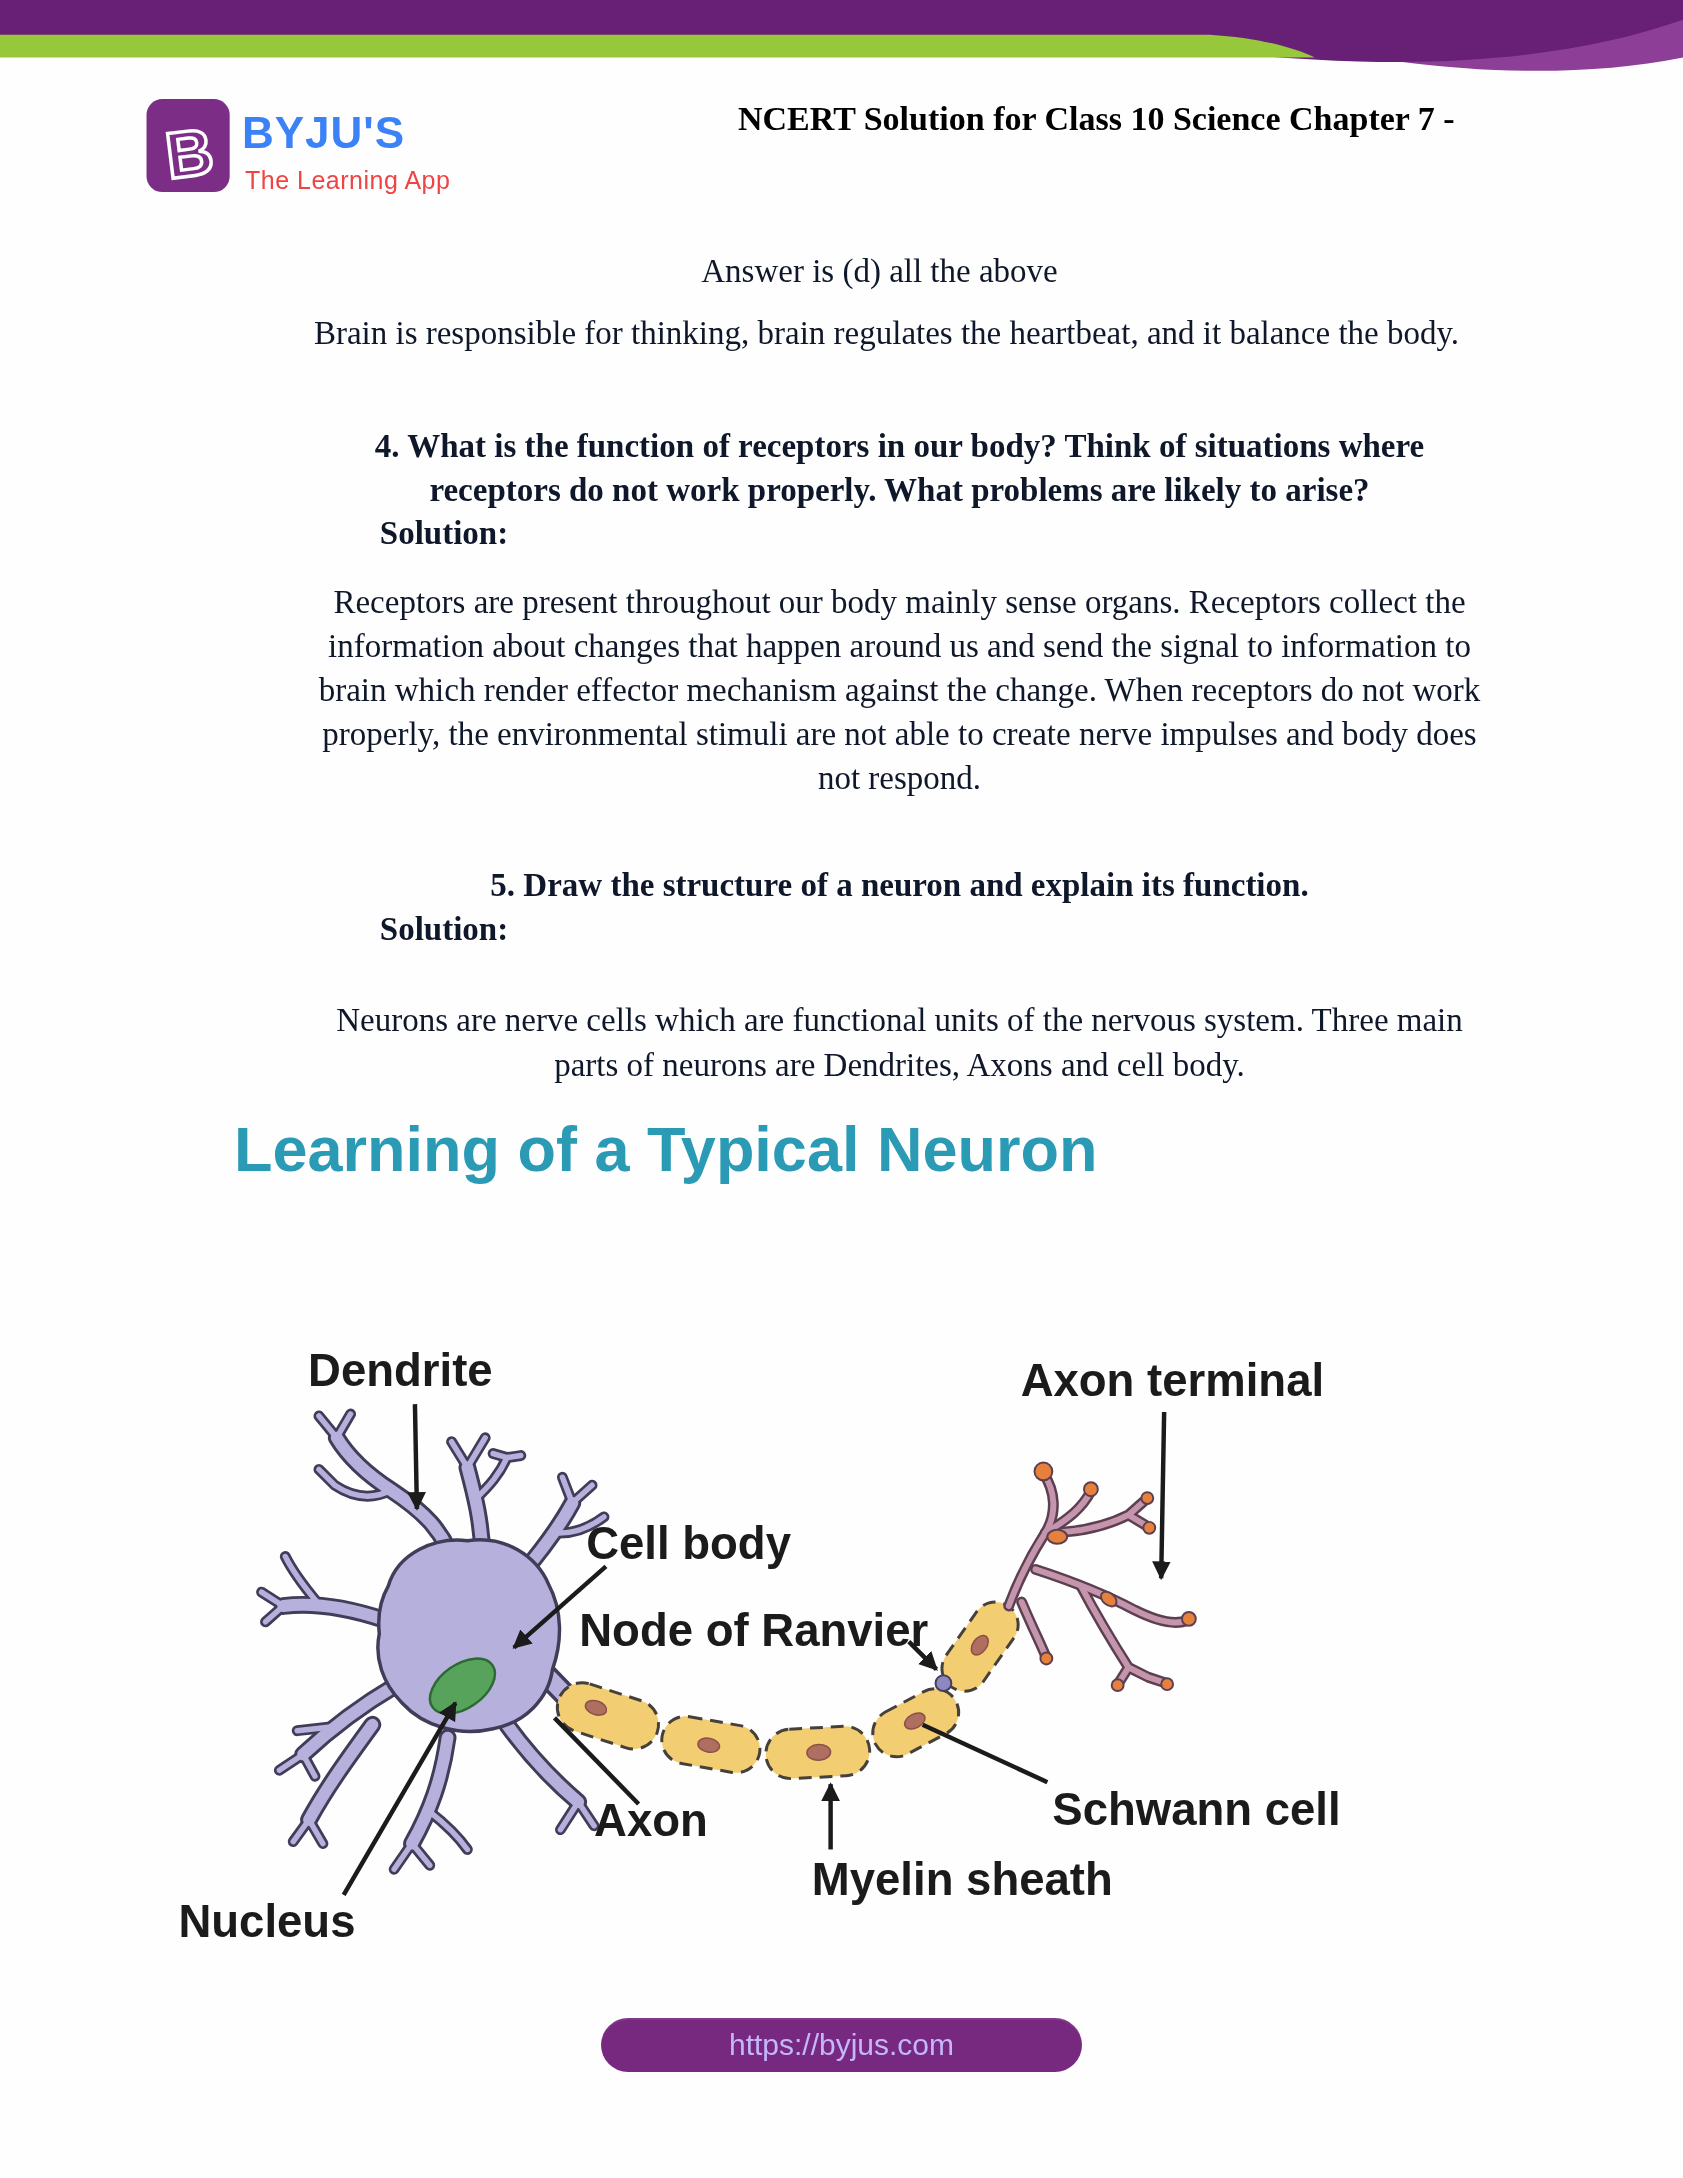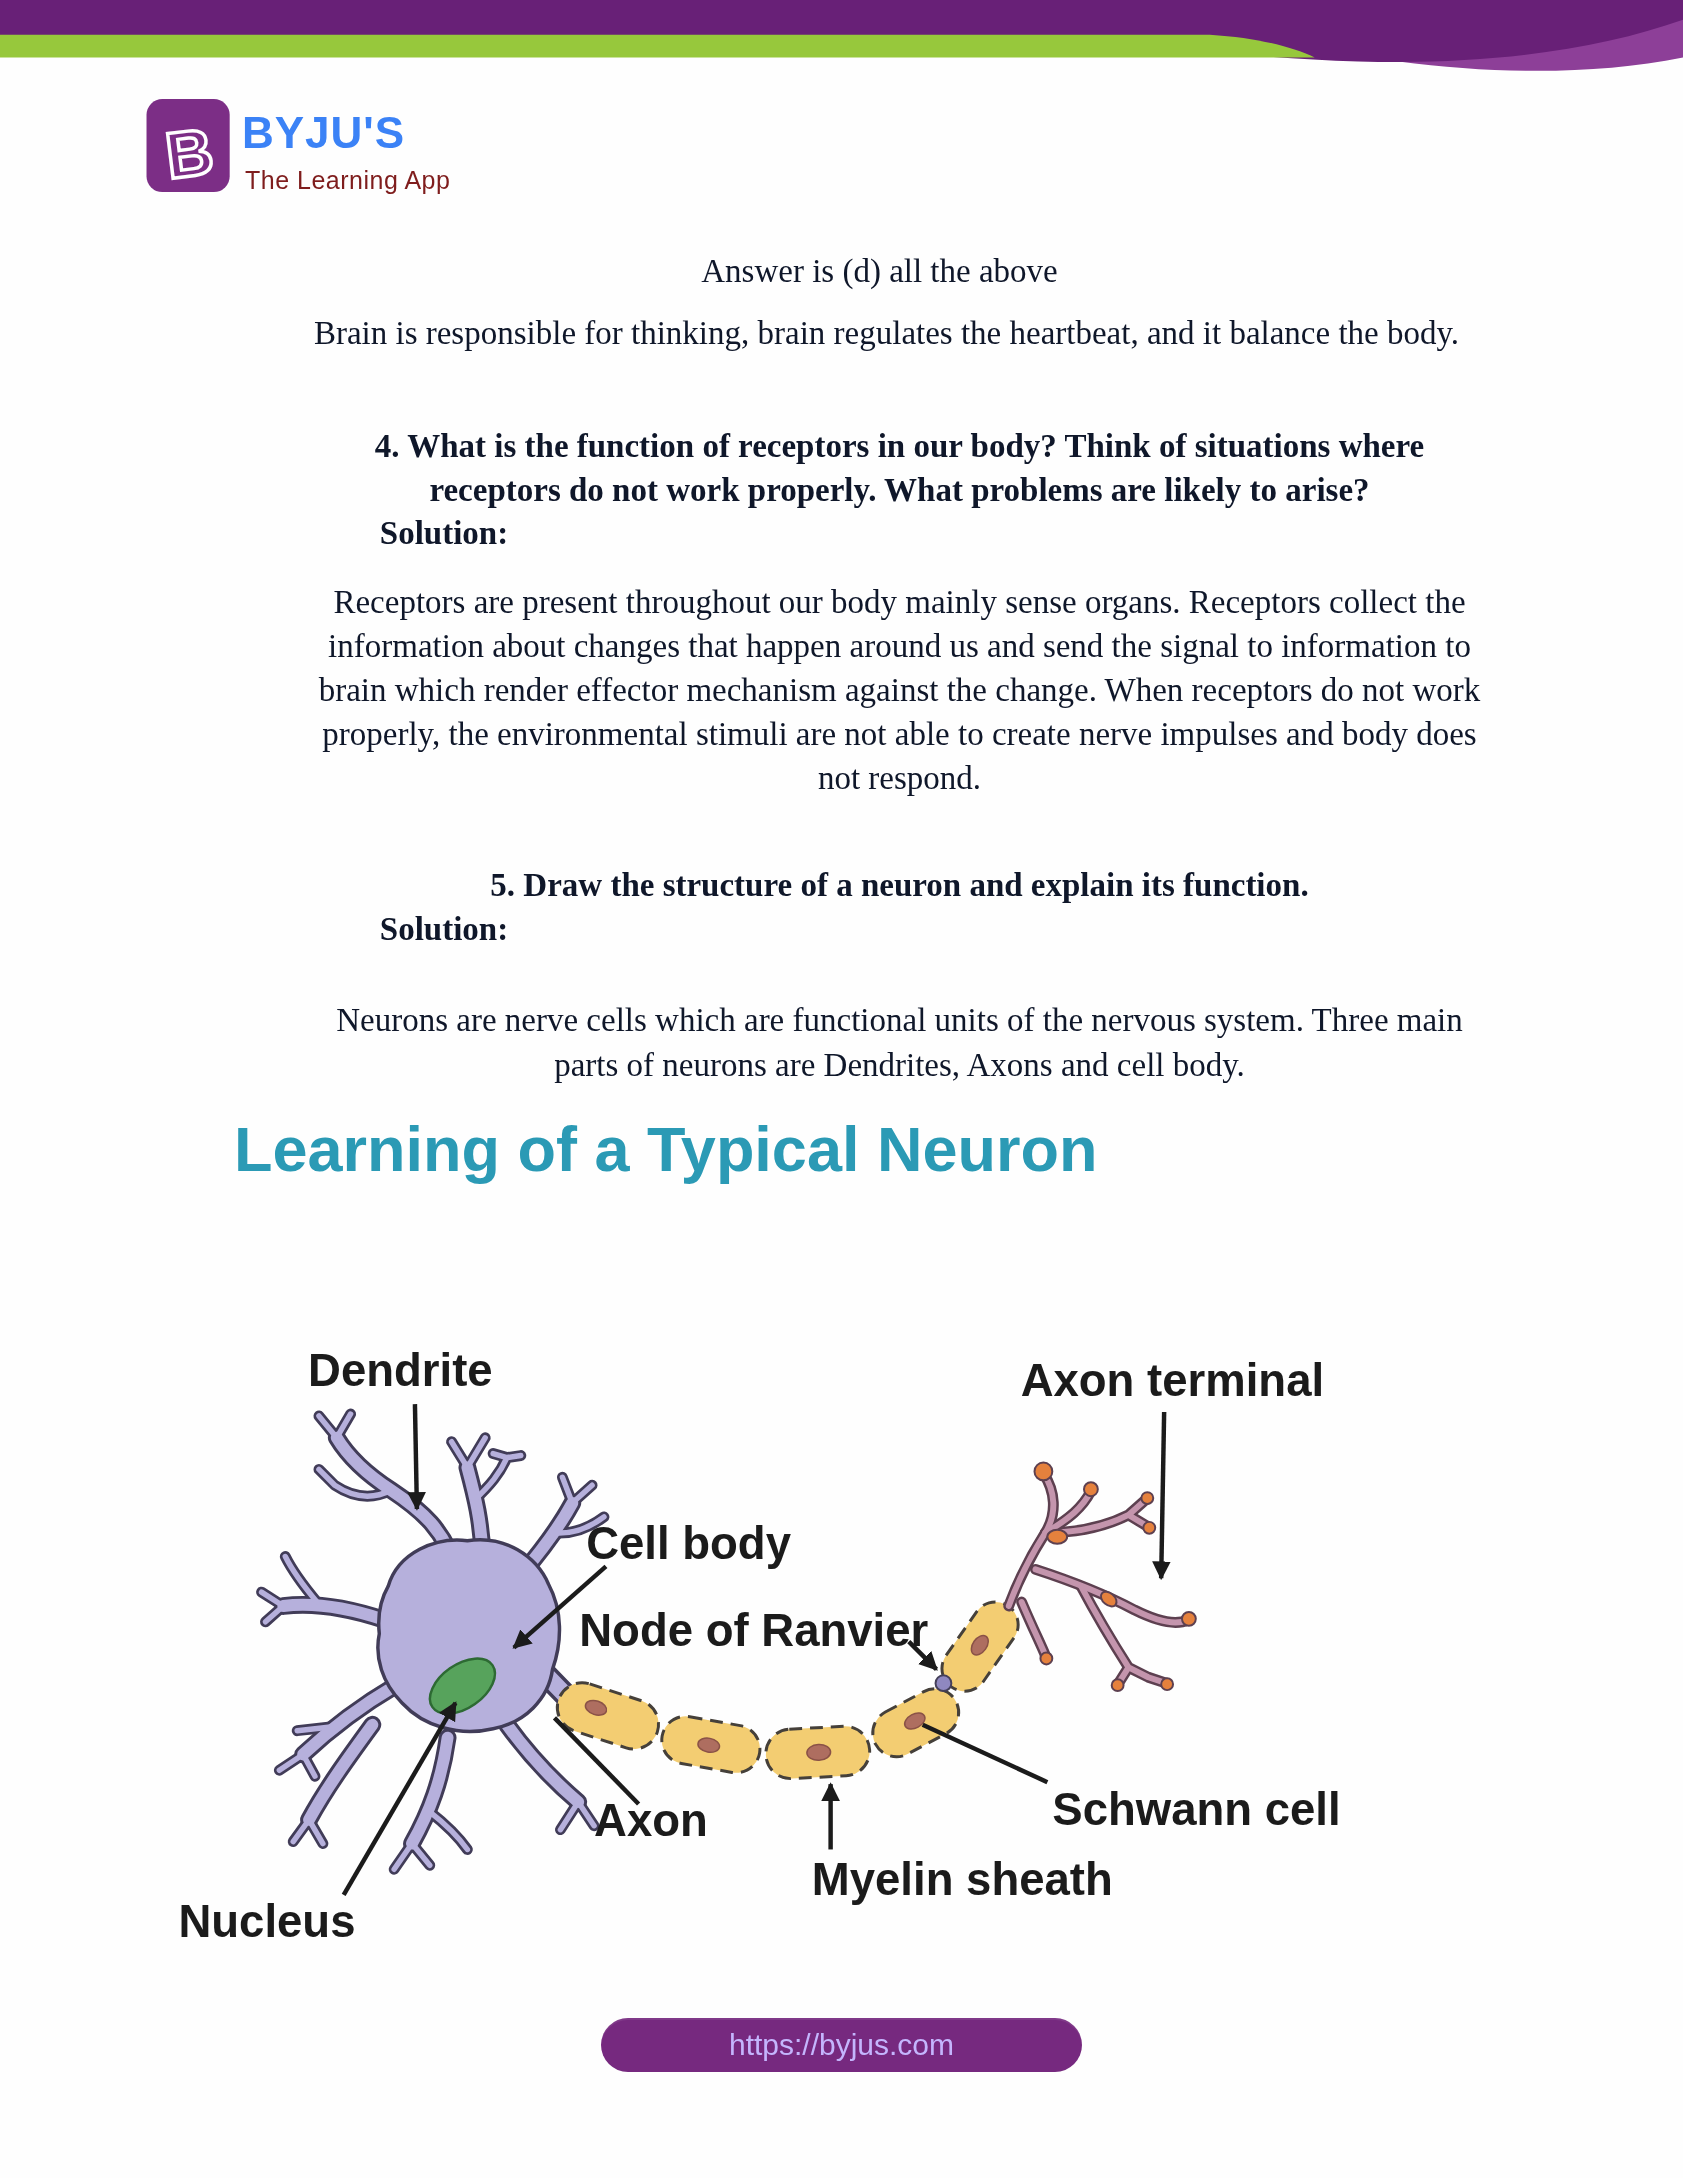--- a/index.html
+++ b/index.html
@@ -14,21 +14,21 @@
   .header-title{
     left:738px;top:95px;width:911px;
     font-size:34px;line-height:47px;font-weight:bold;color:#000;
   }
   .brand-text{
     left:242px;top:108px;font-family:"Liberation Sans",sans-serif;
     font-weight:bold;font-size:44px;color:#3b82f6;letter-spacing:1px;
   }
   .brand-tagline{
     left:245px;top:166px;font-family:"Liberation Sans",sans-serif;
-    font-size:25px;color:#7f1d1d;letter-spacing:0.5px;
+    font-size:25px;color:#ef4444;letter-spacing:0.5px;
   }
   .figure-title{
     left:234px;top:1113px;width:1119px;
     font-family:"Liberation Sans",sans-serif;font-weight:bold;
     font-size:63px;letter-spacing:0px;
   }
   .footer-pill{
     left:601px;top:2018px;width:481px;height:54px;border-radius:28px;
     background:#76297f;box-shadow:inset 0 2px 0 rgba(255,255,255,.08);
     display:flex;align-items:center;justify-content:center;
@@ -49,20 +49,21 @@
   <path d="M0,35 L1222,35 C1270,38 1304,47 1328,58 L0,58 Z" fill="#97c83c"></path>
   <g>
     <rect x="148" y="100" width="84" height="94" rx="16" fill="#7c2e86"></rect>
     <text x="168" y="178" transform="rotate(-7 190 160)" style="font-family:'Liberation Sans',sans-serif;font-size:66px;font-weight:bold;fill:none;stroke:#ffffff;stroke-width:3.5">B</text>
   </g>
 </svg>
 <div class="abs brand-text">BYJU'S</div>
 <div class="abs brand-tagline">The Learning App</div>
 
 <div class="abs header-title">
+  <div>NCERT Solution for Class 10 Science Chapter 7 -</div>
 </div>
 
 <div class="abs body-text" style="left:147px;top:249px;width:1465px">Answer is (d) all the above</div>
 
 <div class="abs body-text" style="left:154px;top:311px;width:1465px">Brain is responsible for thinking, brain regulates the heartbeat, and it balance the body.</div>
 
 <div class="abs body-text bold prelines" style="left:147px;top:424px;width:1505px">4. What is the function of receptors in our body? Think of situations where
 receptors do not work properly. What problems are likely to arise?</div>
 
 <div class="abs body-text bold" style="left:147px;top:511px;width:594px">Solution:</div>

